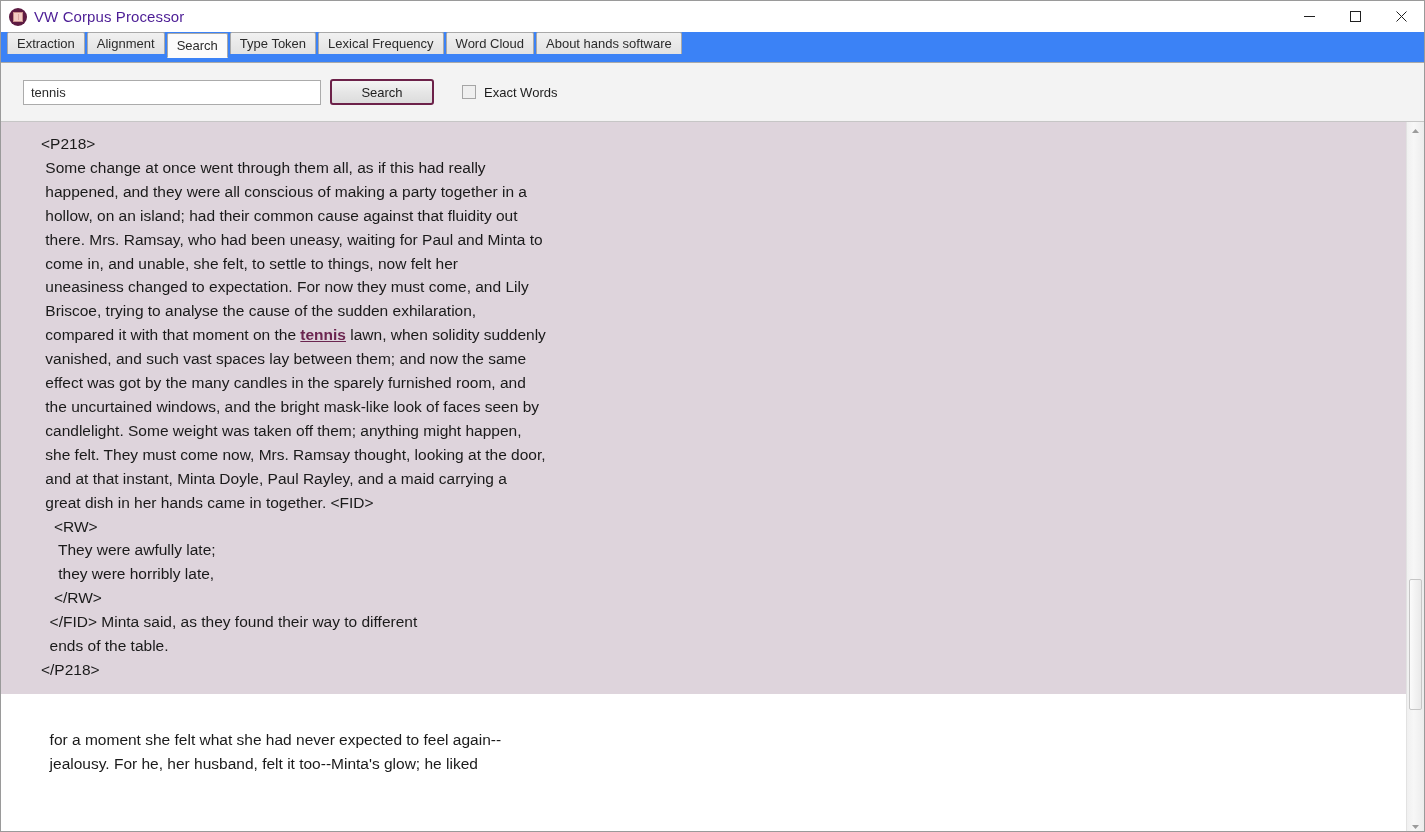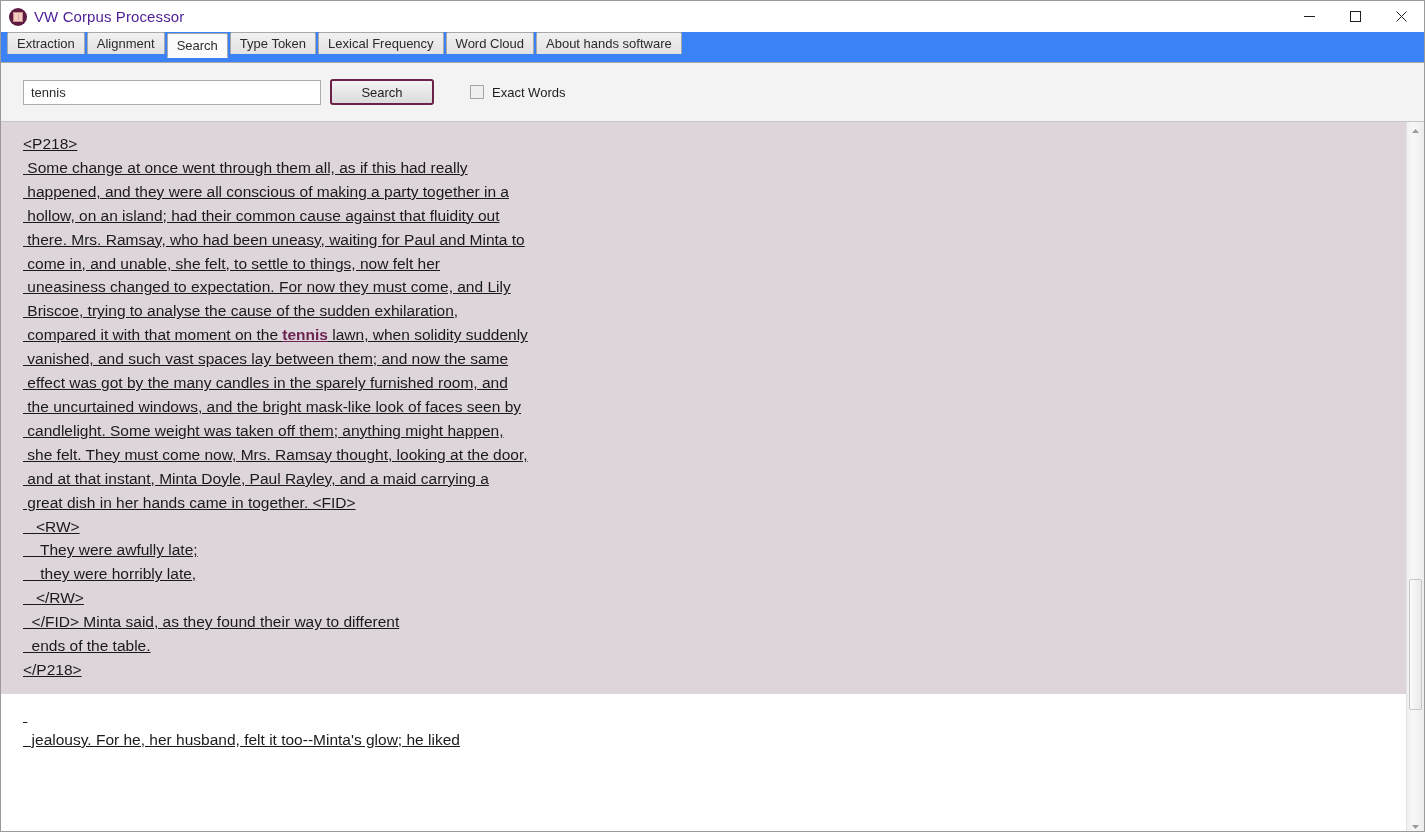--- a/index.html
+++ b/index.html
@@ -151,21 +151,21 @@
     box-sizing: border-box;
     border: 2px solid #6c2149;
     border-radius: 3px;
     background: linear-gradient(to bottom, #f4f4f4 0%, #e6e6e6 52%, #dcdcdc 100%);
     font-family: "Liberation Sans", sans-serif;
     font-size: 13px;
     color: #1d1d1d;
     cursor: default;
   }
   .checkbox-wrap {
-    margin-left: 36px;
+    margin-left: 28px;
     display: flex;
     align-items: center;
     justify-content: flex-end;
   }
   .checkbox-box {
     width: 14px;
     height: 14px;
     box-sizing: border-box;
     border: 1px solid #a5a5a5;
     background: #efefef;
@@ -195,21 +195,21 @@
   .result-block {
     padding: 10px 0 12px 0;
     font-size: 15.5px;
     line-height: 23.9px;
     color: #1a1a1a;
     white-space: pre;
     font-family: "Liberation Sans", sans-serif;
   }
   .result-block.tinted { background: #ded4dc; }
   .result-block.plain  { background: #ffffff; }
-  .result-lines { padding-left: 22px; text-decoration: underline; }
+  .result-lines { padding-left: 40px; }
   .hit {
     color: #6b2550;
     font-weight: bold;
     text-decoration: underline;
   }
 
   
   .vscroll {
     position: absolute;
     right: 0; top: 0;
@@ -289,21 +289,21 @@
     <button class="search-button">Search</button>
     <div class="checkbox-wrap">
       <div class="checkbox-box"></div>
       <div class="checkbox-label">Exact Words</div>
     </div>
   </div>
 
   <div class="results-pane">
     <div class="results-scroll" id="results-scroll">
         <div class="result-block tinted" style="background: rgb(222, 212, 220);"><div class="result-lines"><div>&lt;P218&gt;</div><div> Some change at once went through them all, as if this had really</div><div> happened, and they were all conscious of making a party together in a</div><div> hollow, on an island; had their common cause against that fluidity out</div><div> there. Mrs. Ramsay, who had been uneasy, waiting for Paul and Minta to</div><div> come in, and unable, she felt, to settle to things, now felt her</div><div> uneasiness changed to expectation. For now they must come, and Lily</div><div> Briscoe, trying to analyse the cause of the sudden exhilaration,</div><div> compared it with that moment on the <span class="hit">tennis</span> lawn, when solidity suddenly</div><div> vanished, and such vast spaces lay between them; and now the same</div><div> effect was got by the many candles in the sparely furnished room, and</div><div> the uncurtained windows, and the bright mask-like look of faces seen by</div><div> candlelight. Some weight was taken off them; anything might happen,</div><div> she felt. They must come now, Mrs. Ramsay thought, looking at the door,</div><div> and at that instant, Minta Doyle, Paul Rayley, and a maid carrying a</div><div> great dish in her hands came in together. &lt;FID&gt;</div><div>   &lt;RW&gt;</div><div>    They were awfully late;</div><div>    they were horribly late,</div><div>   &lt;/RW&gt;</div><div>  &lt;/FID&gt; Minta said, as they found their way to different</div><div>  ends of the table.</div><div>&lt;/P218&gt;</div></div></div>
-        <div class="result-block plain" style="background: rgb(255, 255, 255);"><div class="result-lines"><div>&nbsp;</div><div>  jealousy. For he, her husband, felt it too--Minta's glow; he liked</div></div></div>
+        <div class="result-block plain" style="background: rgb(255, 255, 255);"><div class="result-lines"><div>&nbsp;</div><div>  for a moment she felt what she had never expected to feel again--</div><div>  jealousy. For he, her husband, felt it too--Minta's glow; he liked</div></div></div>
       </div>
 
     <div class="vscroll">
       <div class="arrow up">
         <svg class="caret" width="9" height="6" viewBox="0 0 9 6">
             <path d="M4.5 1 L8 5 L1 5 Z" fill="#9b9b9b"></path>
           </svg>
       </div>
       <div class="thumb" id="scroll-thumb" style="top: 457px; height: 131px;"></div>
       <div class="arrow down">

